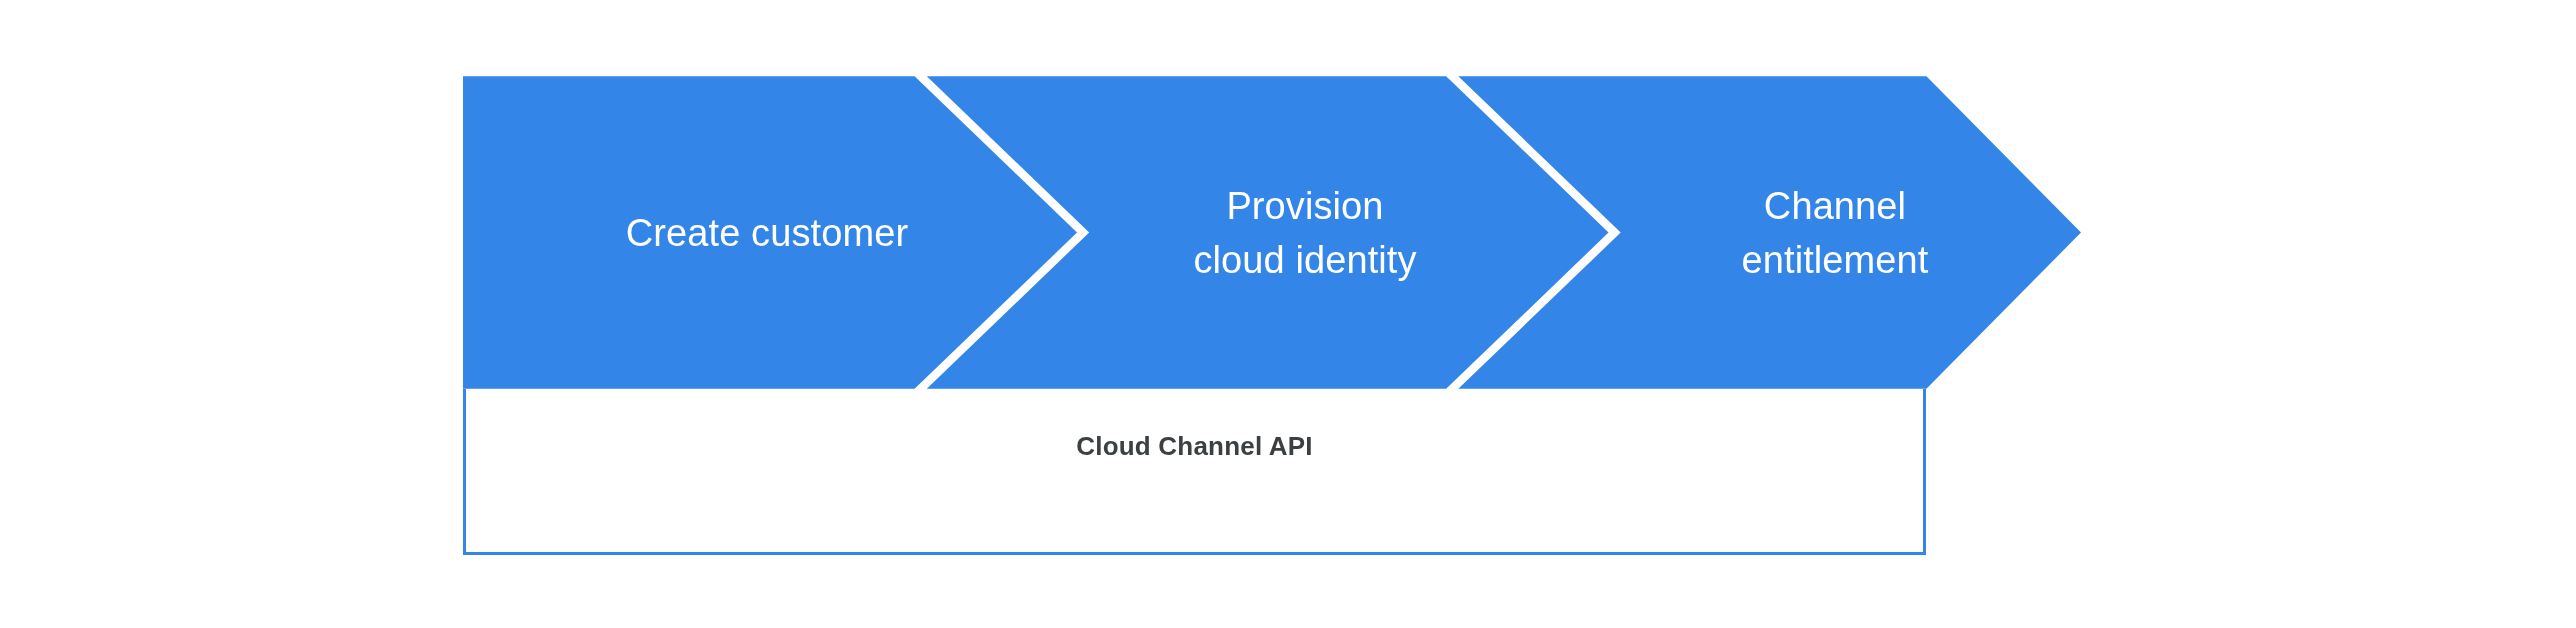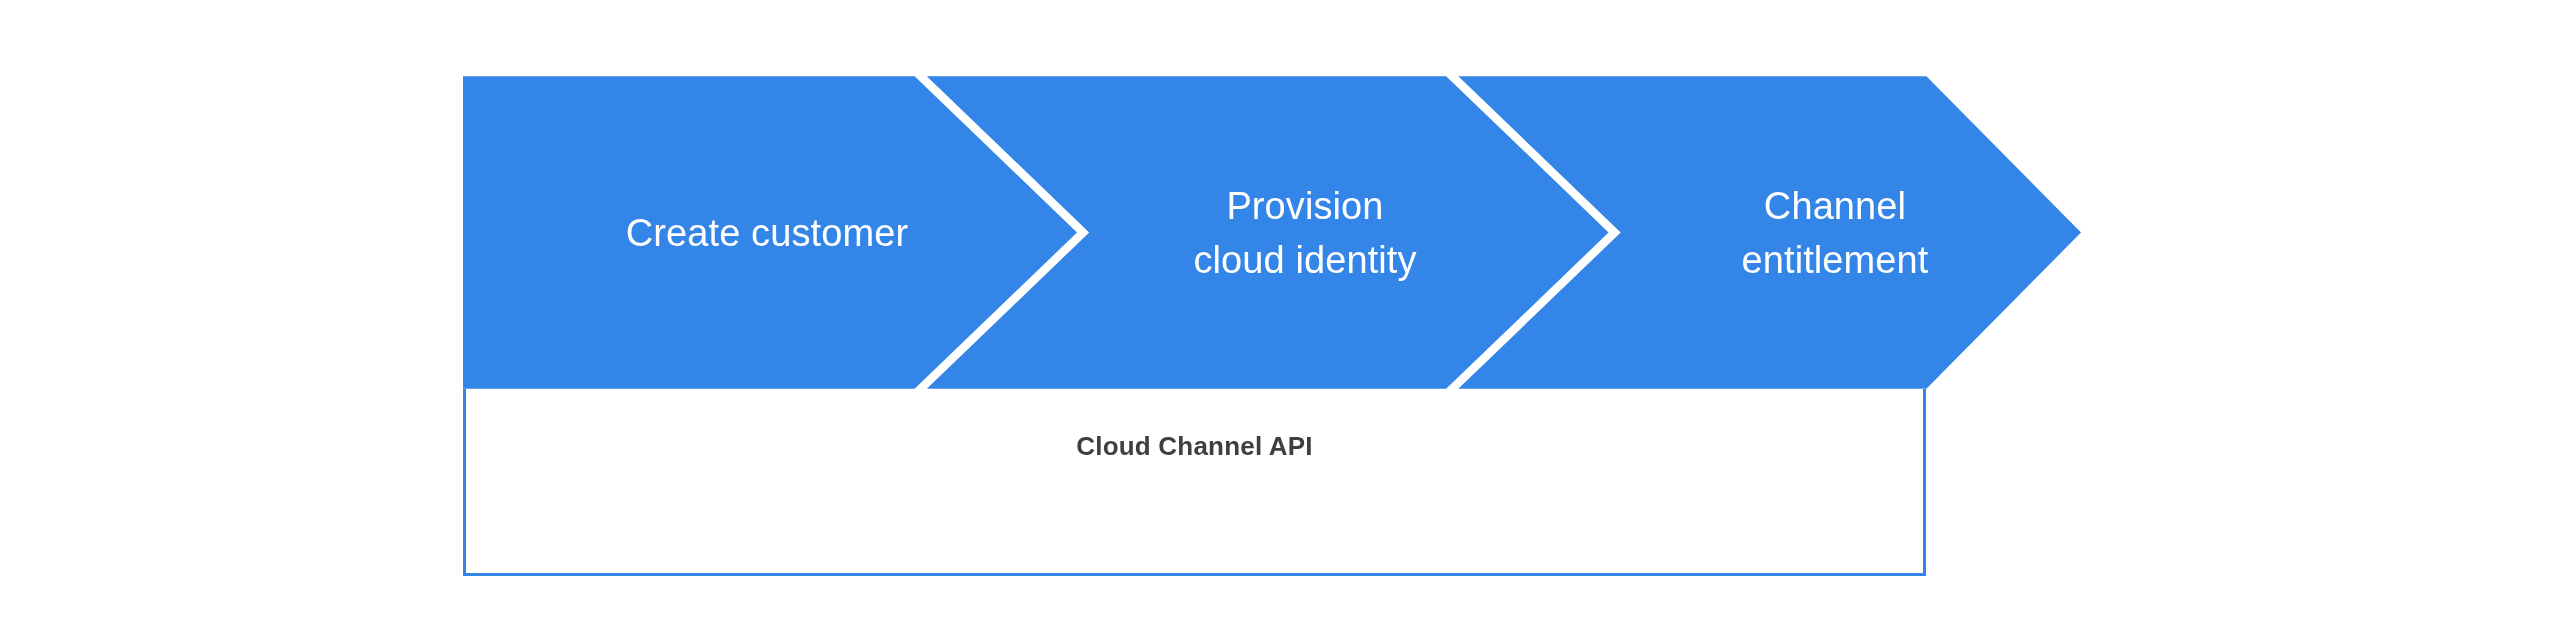--- a/index.html
+++ b/index.html
@@ -55,21 +55,21 @@
   #step-label-0 { left: 0px;    width: 608px; }
   #step-label-1 { left: 538px;  width: 608px; }
   #step-label-2 { left: 1068px; width: 608px; }
 
   
   #api-bar {
     position: absolute;
     left: 463px;
     top: 389px;
     width: 1463px;
-    height: 187px;
+    height: 166px;
     box-sizing: border-box;
     background: #ffffff;
     border: 3.5px solid #3385e8;
     border-top: none;
     display: flex;
     align-items: flex-start;
     justify-content: center;
   }
   #api-bar-label {
     margin-top: 43px;

